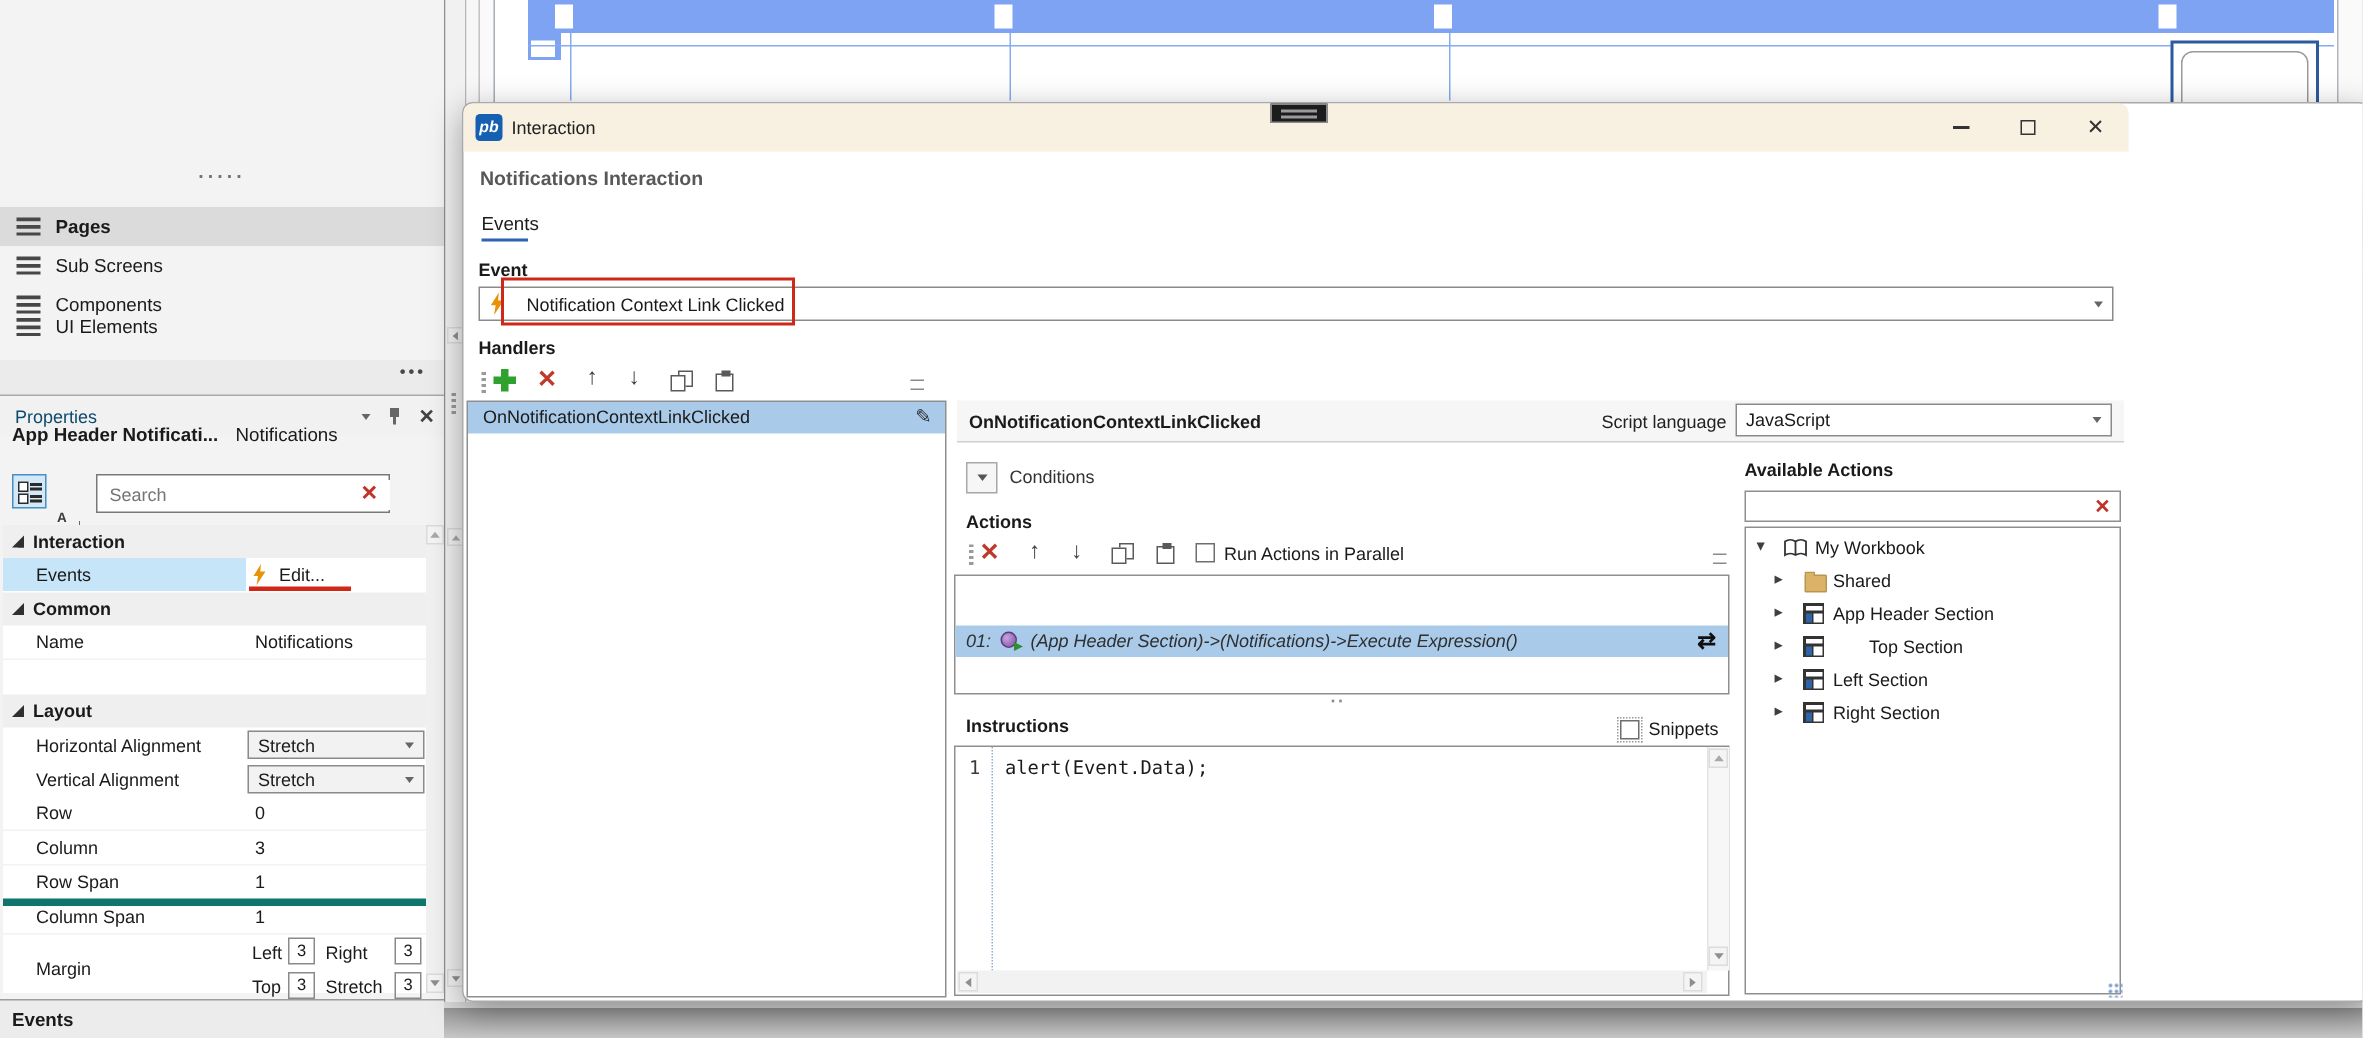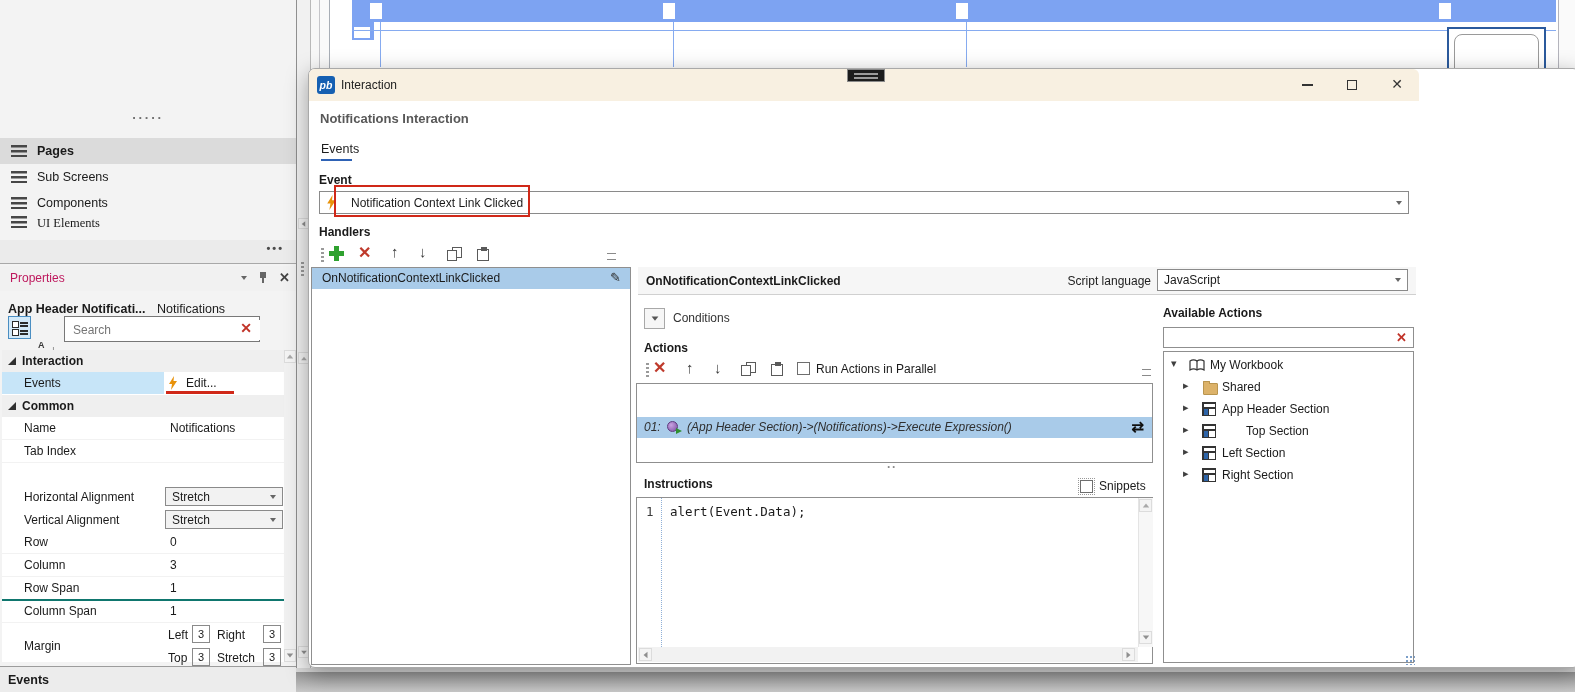--- a/index.html
+++ b/index.html
@@ -143,37 +143,37 @@
       <span class="b" style="margin-left:10px;font-size:12.5px;">Pages</span>
     </div>
     <div class="abs" style="left:0;top:164px;width:296px;height:26px;display:flex;align-items:center;">
       <span class="ham" style="margin-left:11px;"></span>
       <span style="margin-left:10px;font-size:12.5px;">Sub Screens</span>
     </div>
     <div class="abs" style="left:0;top:190px;width:296px;height:26px;display:flex;align-items:center;">
       <span class="ham" style="margin-left:11px;"></span>
       <span style="margin-left:10px;font-size:12.5px;">Components</span>
     </div>
-    <div class="abs" style="left:0;top:216px;width:296px;height:26px;display:flex;font-family:Liberation Serif, serif;">
+    <div class="abs" style="left:0;top:205px;width:296px;height:26px;display:flex;align-items:center;">
       <span class="ham" style="margin-left:11px;"></span>
       <span style="margin-left:10px;font-size:12.5px;">UI Elements</span>
     </div>
 
     <div class="abs" style="left:0;top:240px;width:296px;height:23px;background:#ebebeb;">
       <span style="position:absolute;right:12px;top:2px;color:#4a4a4a;font-weight:bold;letter-spacing:2px;font-size:11px;">•••</span>
     </div>
     <div class="abs" style="left:0;top:263px;width:296px;height:1px;background:#a8a8a8;"></div>
 
     <div class="abs" style="left:0;top:266px;width:296px;height:25px;background:#f1f1f1;">
-      <span style="position:absolute;left:10px;top:5px;color:#be185d;">Properties</span>
+      <span style="position:absolute;left:10px;top:5px;color:#0c4a6e;">Properties</span>
       <span class="tri t-dn-sm" style="position:absolute;left:241px;top:10px;"></span>
       <span class="pin" style="position:absolute;left:258px;top:5px;"></span>
       <span style="position:absolute;left:279px;top:4px;color:#444;font-size:13px;font-weight:bold;">✕</span>
     </div>
-    <div class="abs" style="left:0;top:300px;width:296px;height:20px;">
+    <div class="abs" style="left:0;top:281px;width:296px;height:20px;">
       <span class="b" style="position:absolute;left:8px;top:2px;font-size:12.5px;">App Header Notificati...</span>
       <span style="position:absolute;left:157px;top:2px;font-size:12.5px;">Notifications</span>
     </div>
 
     <div class="abs caticon" style="left:8px;top:316px;"></div>
     <div class="abs azicon" style="left:36px;top:316px;">
       <span class="a">A</span>
       <span class="z">Z</span>
       <span class="ar">↓</span>
     </div>
@@ -201,25 +201,25 @@
       </div>
 
       <div class="abs" style="left:0;top:45px;width:282px;height:22px;background:#efefef;display:flex;align-items:center;">
         <span class="cat-tri" style="margin-left:6px;"></span>
         <span class="b" style="margin-left:6px;">Common</span>
       </div>
       <div class="abs" style="left:0;top:67px;width:282px;height:22px;border-bottom:1px solid #f2f2f2;">
         <span style="position:absolute;left:22px;top:4px;">Name</span>
         <span style="position:absolute;left:168px;top:4px;">Notifications</span>
       </div>
-      <div class="abs" style="left:0;top:90px;width:282px;height:22px;border-bottom:1px solid #f2f2f2;">
-        <span style="position:absolute;left:22px;top:4px;">Tab Index</span>
-        <span style="position:absolute;left:168px;top:4px;"></span>
-      </div>
-
+
+      <div class="abs" style="left:0;top:113px;width:282px;height:22px;background:#efefef;display:flex;align-items:center;">
+        <span class="cat-tri" style="margin-left:6px;"></span>
+        <span class="b" style="margin-left:6px;">Layout</span>
+      </div>
       <div class="abs" style="left:0;top:135px;width:282px;height:23px;">
         <span style="position:absolute;left:22px;top:5px;">Horizontal Alignment</span>
         <div class="combo combo-gray" style="position:absolute;left:163px;top:2px;width:118px;height:19px;">
           <span class="val">Stretch</span>
           <span class="tri t-dn-sm chev"></span>
         </div>
       </div>
       <div class="abs" style="left:0;top:158px;width:282px;height:23px;">
         <span style="position:absolute;left:22px;top:5px;">Vertical Alignment</span>
         <div class="combo combo-gray" style="position:absolute;left:163px;top:2px;width:118px;height:19px;">
@@ -228,21 +228,21 @@
         </div>
       </div>
       <div class="abs" style="left:0;top:181px;width:282px;height:22px;border-bottom:1px solid #f2f2f2;">
         <span style="position:absolute;left:22px;top:4px;">Row</span>
         <span style="position:absolute;left:168px;top:4px;">0</span>
       </div>
       <div class="abs" style="left:0;top:204px;width:282px;height:22px;border-bottom:1px solid #f2f2f2;">
         <span style="position:absolute;left:22px;top:4px;">Column</span>
         <span style="position:absolute;left:168px;top:4px;">3</span>
       </div>
-      <div class="abs" style="left:0;top:227px;width:282px;height:22px;border-bottom:2px solid #0f766e;">
+      <div class="abs" style="left:0;top:227px;width:282px;height:22px;border-bottom:5px solid #0f766e;">
         <span style="position:absolute;left:22px;top:4px;">Row Span</span>
         <span style="position:absolute;left:168px;top:4px;">1</span>
       </div>
       <div class="abs" style="left:0;top:250px;width:282px;height:22px;border-bottom:1px solid #f2f2f2;">
         <span style="position:absolute;left:22px;top:4px;">Column Span</span>
         <span style="position:absolute;left:168px;top:4px;">1</span>
       </div>
 
       <div class="abs" style="left:0;top:273px;width:282px;height:46px;">
         <span style="position:absolute;left:22px;top:16px;">Margin</span>

